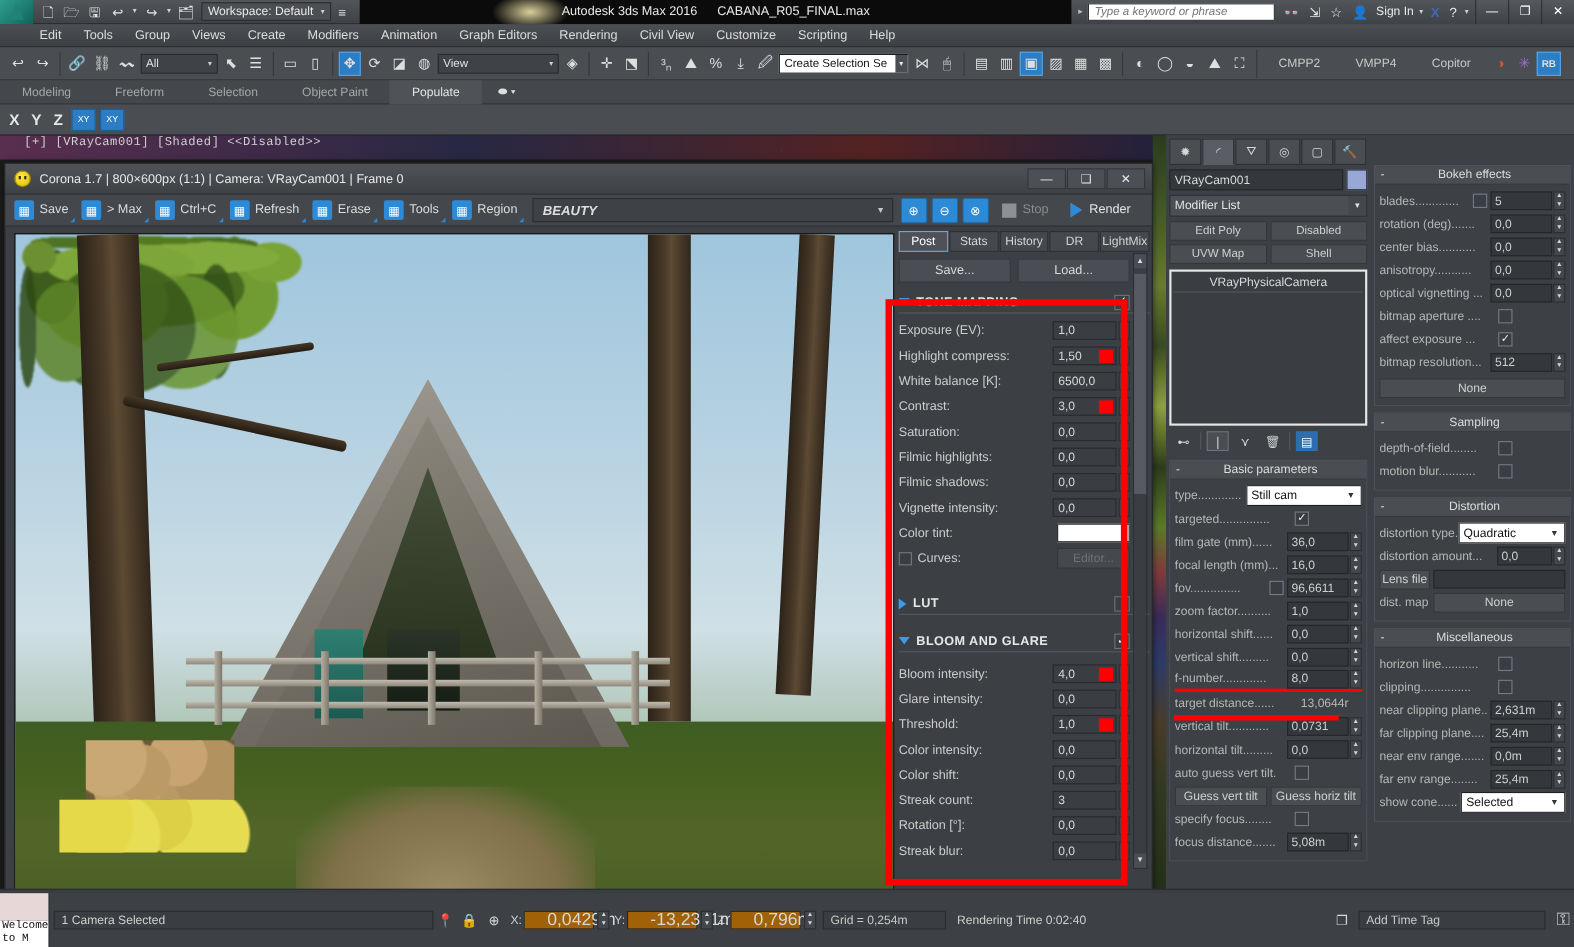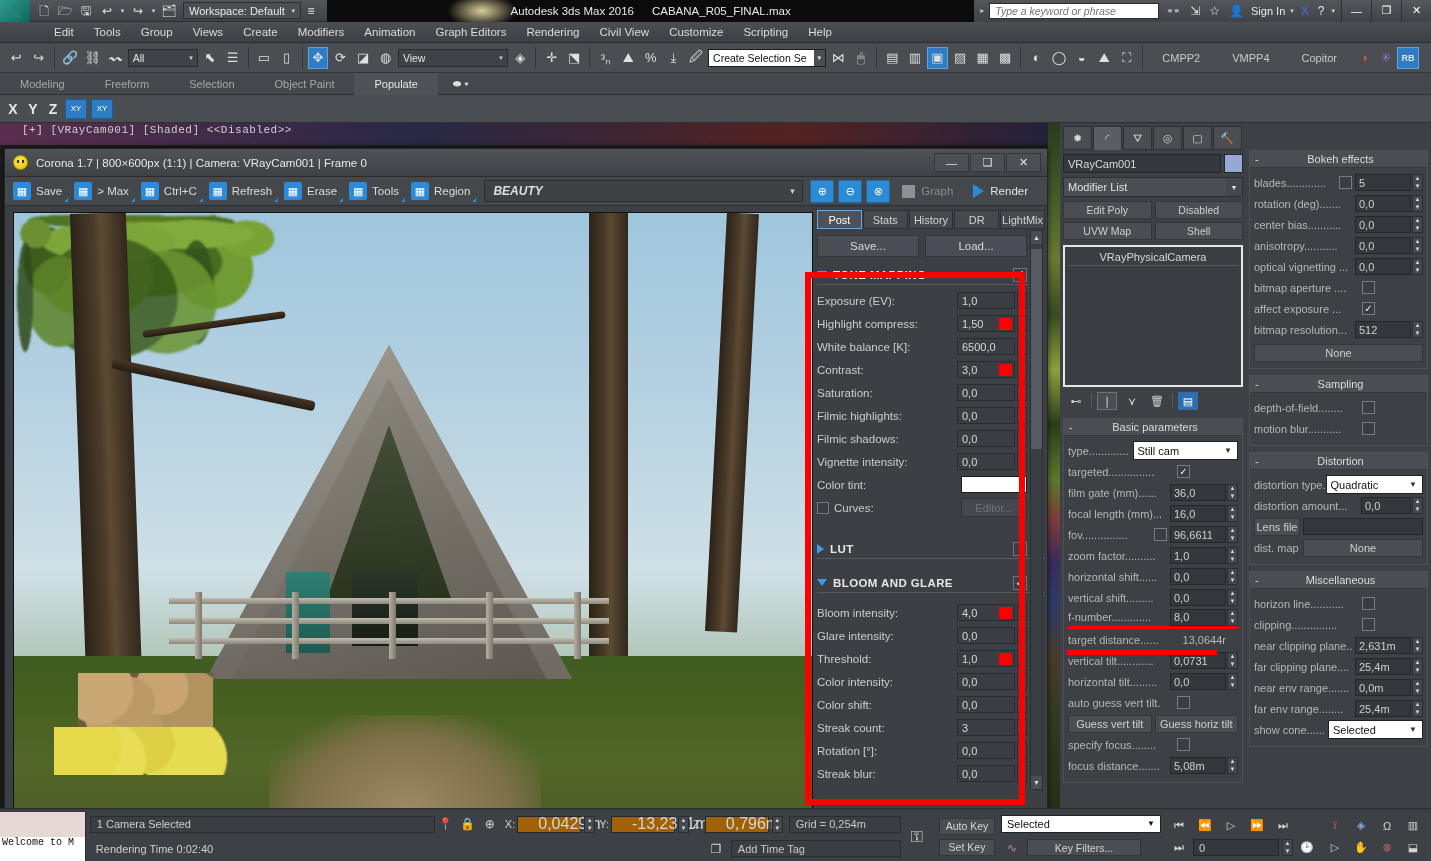--- a/index.html
+++ b/index.html
@@ -62,21 +62,21 @@
   .signin { color:#e9e9e9; font-size:11px; }
   .winbtns { display:flex; height:22px; }
   .winbtn { width: 30px; height:22px; display:flex; align-items:center; justify-content:center;
             color:#fff; font-size: 11px; background: linear-gradient(#55585d,#3f4247);
             border-left:1px solid #2e3034;}
 
   
   .menubar {
     position:absolute; left:0; top:22px; width:1431px; height:21px;
     background: linear-gradient(#4b4e53,#3c3f44); display:flex; align-items:center;
-    padding-left: 44px; border-bottom:1px solid #2b2d30;
+    padding-left: 26px; border-bottom:1px solid #2b2d30;
   }
   .menu-item { padding: 0 10px; height:21px; line-height:21px; color:#dcdcdc; font-size:11.5px; }
 
   
   .maintoolbar {
     position:absolute; left:0; top:43px; width:1431px; height:30px;
     background:#4a4d52; display:flex; align-items:center; gap:2px; padding-left:6px;
     border-bottom:1px solid #333539;
   }
   .tb-ico {
@@ -486,21 +486,21 @@
   .statusbar {
     position:absolute; left:0; top:812px; width:1431px; height:49px;
     background:#3d4045; display:flex; align-items:stretch;
   }
   .mini-listener {
     width:92px; height:49px; border-right:1px solid #2b2d31; display:flex; flex-direction:column;
   }
   .ml-top { flex:1; background:#e8d7d7; }
   .ml-bot { flex:1; background:#fff; color:#111; font-size:10px;
             font-family:"Liberation Mono", monospace; padding-left:2px; }
-  .status-main { flex:1; display:flex; flex-direction:column; }
+  .status-main { flex:1; display:flex; }
   .status-row {
     flex:1; display:flex; align-items:center; gap:0px;
   }
   .status-field {
     height:17px; background:#3a3d42; border:1px solid #2a2c30; display:flex; align-items:center;
     padding-left:6px; color:#cfcfcf; font-size:11px; margin-left:4px;
   }
   .sel-info { width: 345px; }
   .render-time { width: 345px; border:none; background:transparent; }
   .sb-ico { width:22px; height:22px; display:flex; align-items:center; justify-content:center;
@@ -749,21 +749,21 @@
         </div>
         <div class="beauty-combo">
           <span>BEAUTY</span>
           <span class="arrow">▼</span>
         </div>
         <div class="zoom-btn">⊕</div>
         <div class="zoom-btn">⊖</div>
         <div class="zoom-btn">⊗</div>
         <div class="stop-btn">
           <span class="stop-sq"></span>
-          <span>Graph</span>
+          <span>Stop</span>
           <span class="corner"></span>
         </div>
         <div class="render-btn">
           <span class="tri"></span>
           <span>Render</span>
           <span class="corner"></span>
         </div>
       </div>
 
     <div class="vfb-body">

